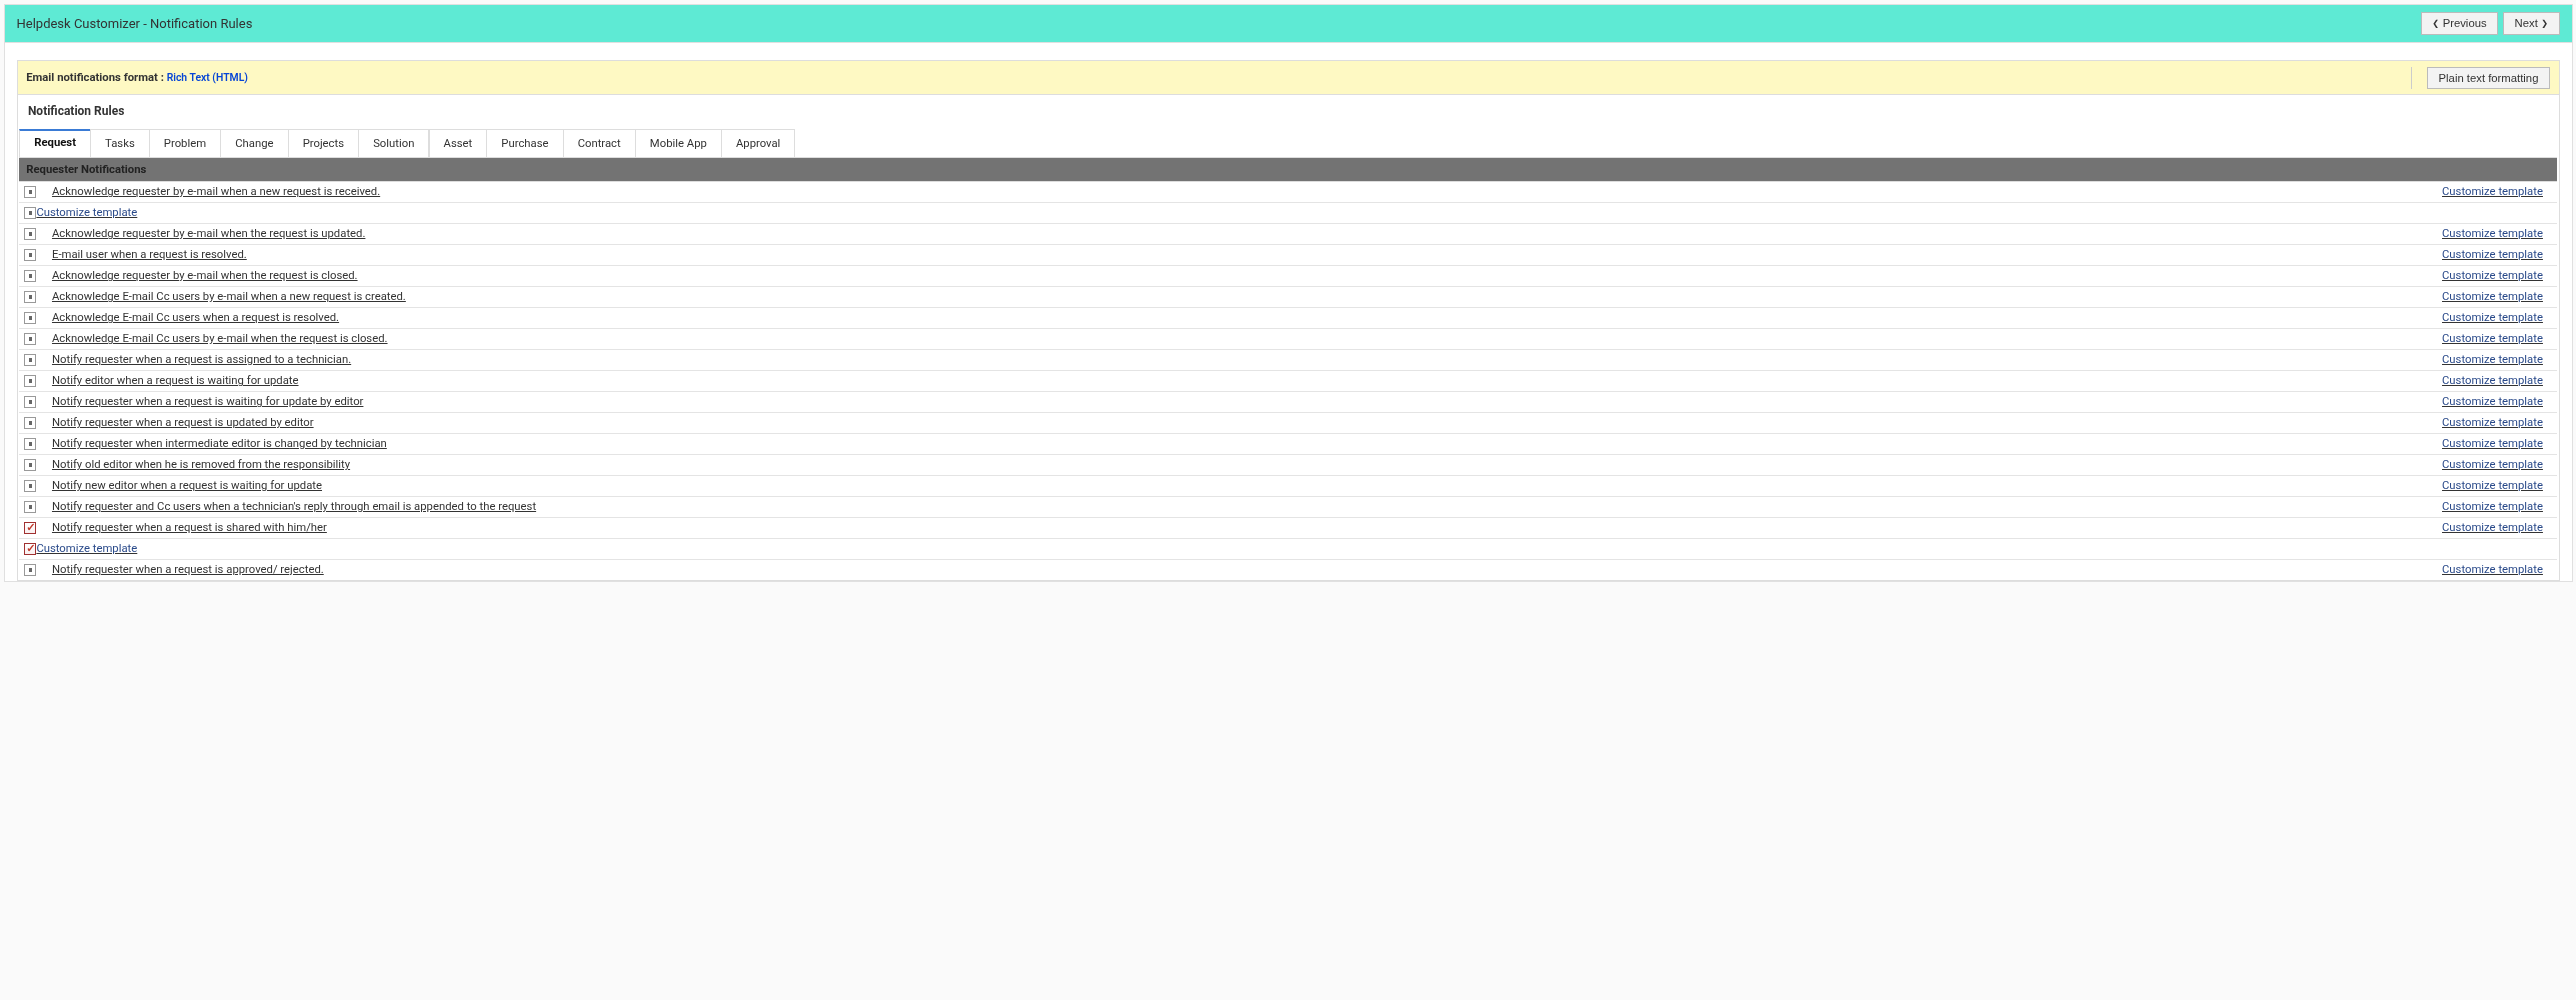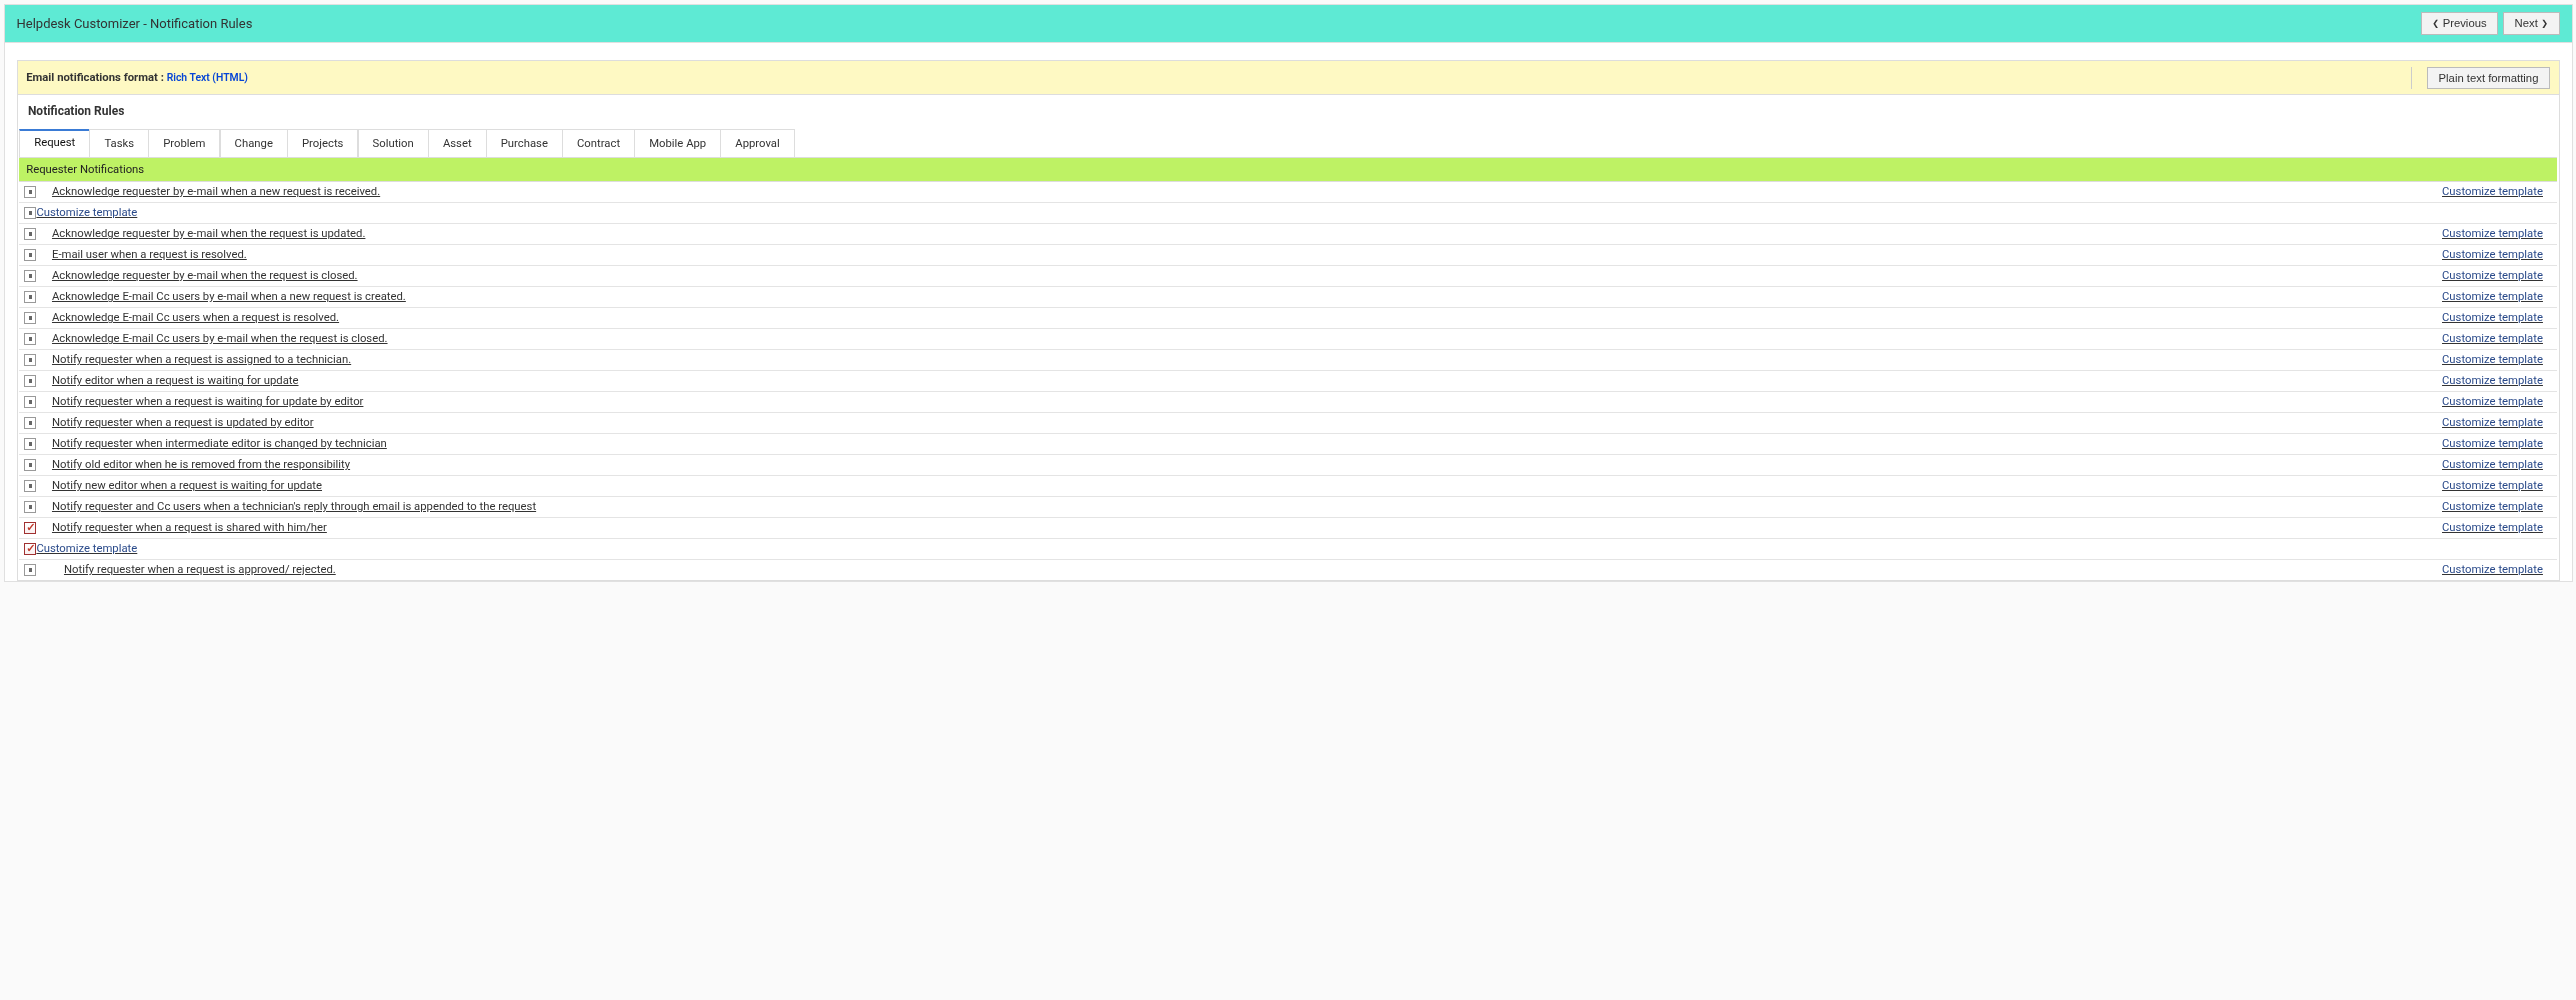--- a/index.html
+++ b/index.html
@@ -72,45 +72,45 @@
     border-bottom: none;
     padding: 7px 14px;
     font-size: 11.3px;
     color: #333;
     cursor: pointer;
     background: #fff;
     margin-left: -0.9px;
   }
   .tab:first-child { margin-left: 0; }
   .tab.active {
-    font-weight: 400;
+    font-weight: 700;
     color: #111;
     border-top: 2.6px solid #3a7bd5;
     padding-top: 5.2px;
   }
   .section-header {
-    background: #bef264;
+    background: #737373;
     border-top: 0.9px solid #ddd;
     border-bottom: 0.9px solid #ddd;
     padding: 5.2px 7px;
-    font-weight: 400;
+    font-weight: 700;
     font-size: 11.3px;
     color: #222;
     margin: 0 1.7px;
   }
   .rules { margin: 0 1.7px; }
   .rule-row {
     display: flex;
     align-items: center;
     border-bottom: 0.9px solid #e4e4e4;
     padding: 3.5px 5.2px;
     min-height: 19px;
     text-decoration: underline;
   }
-  .rule-row:last-child { border-bottom: none; gap: 12px; }
+  .rule-row:last-child { border-bottom: none; }
   .chk {
     width: 12px;
     height: 12px;
     border: 0.9px solid #999;
     background: #fff;
     position: relative;
     flex-shrink: 0;
     cursor: pointer;
     display: inline-flex;
     align-items: center;

